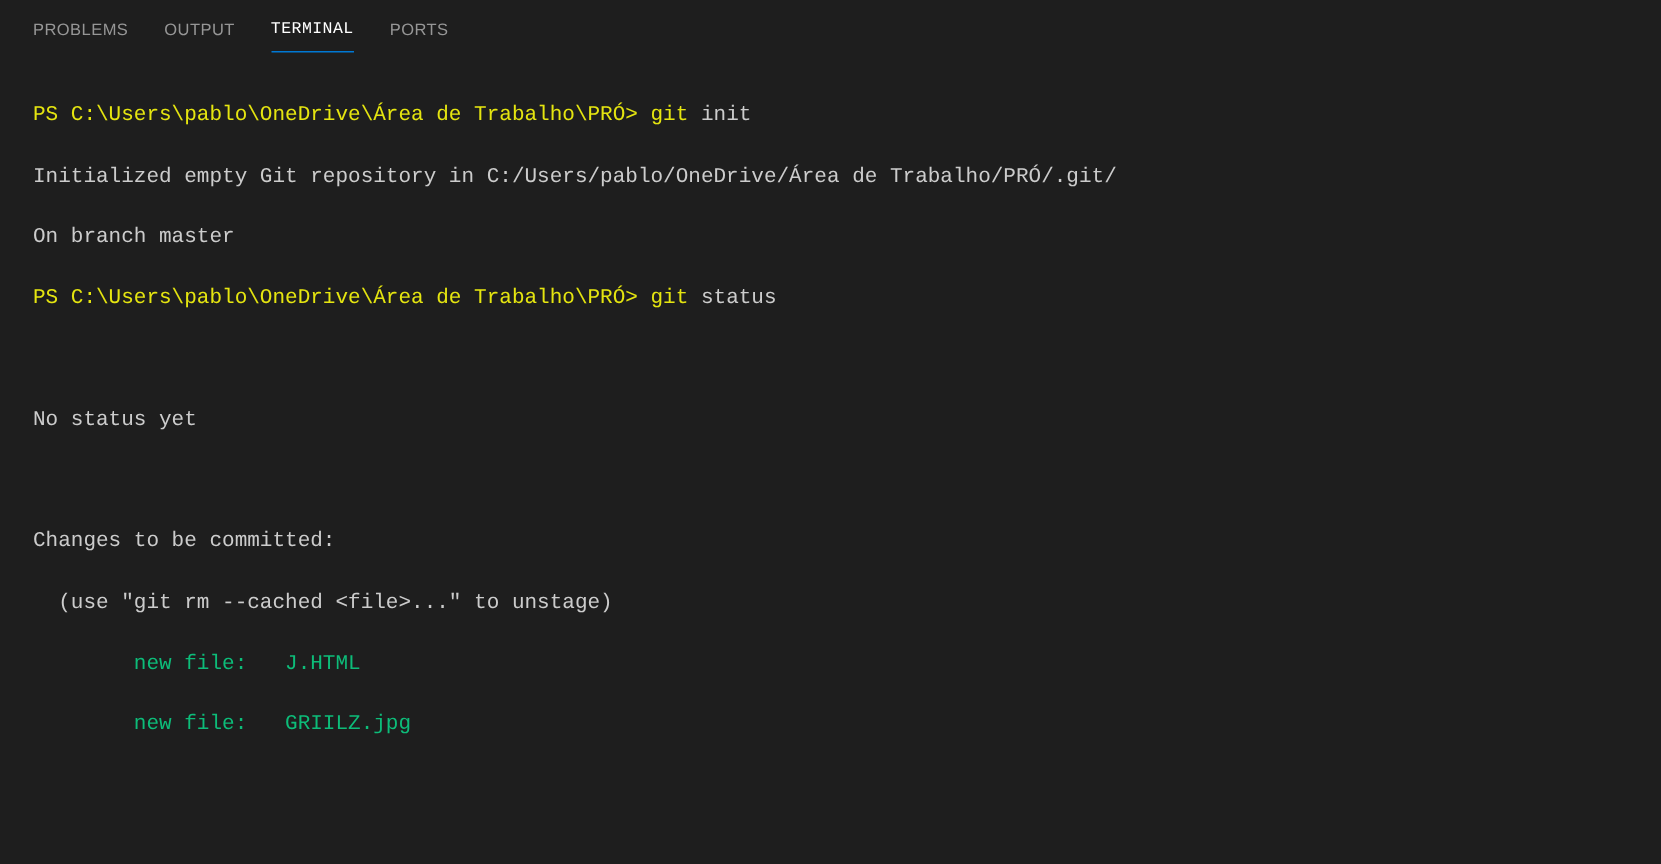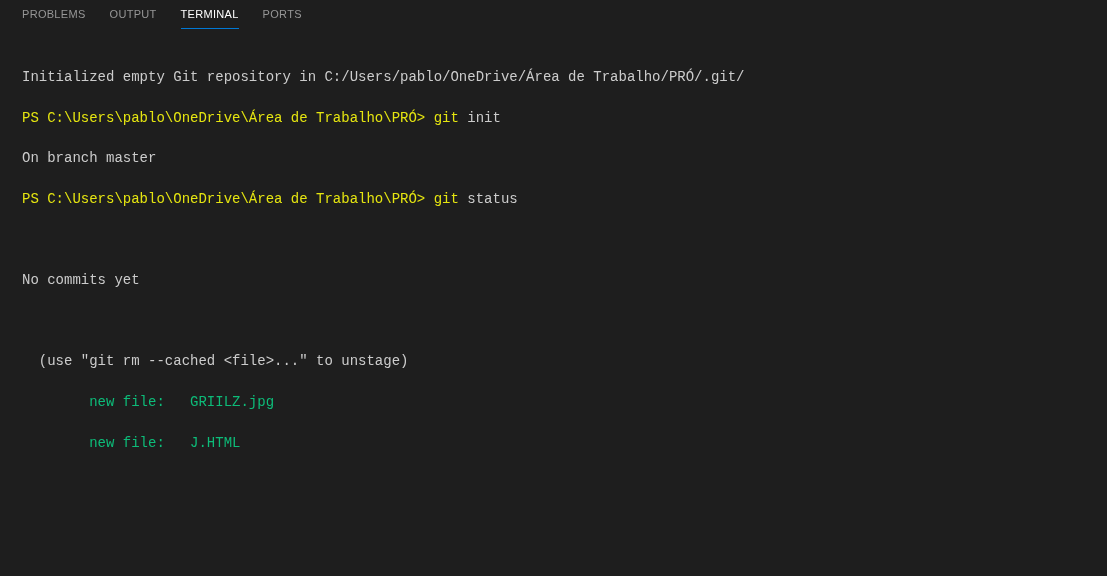--- a/index.html
+++ b/index.html
@@ -11,37 +11,38 @@
       background-color: #1e1e1e;
       color: #cccccc;
       font-family: Consolas, 'Courier New', monospace;
       font-size: 14px;
       width: 1107px;
       height: 576px;
       overflow: hidden;
     }
     .panel-tabs {
       display: flex;
-      align-items: flex-start;
+      align-items: flex-end;
       height: 35px;
       padding: 0 10px;
       border-bottom: 1px solid #1e1e1e;
     }
     .panel-tab {
       padding: 8px 12px;
       color: #969696;
       font-size: 11px;
       font-family: -apple-system, BlinkMacSystemFont, "Segoe UI", sans-serif;
       letter-spacing: 0.3px;
       cursor: pointer;
       text-transform: uppercase;
       position: relative;
     }
     .panel-tab.active {
       color: #ffffff;
+      font-family: Liberation Mono, monospace;
     }
     .panel-tab.active::after {
       content: '';
       position: absolute;
       bottom: -1px;
       left: 12px;
       right: 12px;
       height: 1px;
       background-color: #0078d4;
     }
@@ -77,30 +78,31 @@
 <body>
 
 <div class="panel-tabs">
   <div class="panel-tab">PROBLEMS</div>
   <div class="panel-tab">OUTPUT</div>
   <div class="panel-tab active">TERMINAL</div>
   <div class="panel-tab">PORTS</div>
 </div>
 
 <div class="terminal-content">
+<span class="line"><span class="prompt">PS C:\Users\pablo\OneDrive\Área de Trabalho\PRÓ&gt;</span> <span class="cmd-git">git</span><span class="cmd-arg"> init</span></span>
 <span class="line output">Initialized empty Git repository in C:/Users/pablo/OneDrive/Área de Trabalho/PRÓ/.git/</span>
-<span class="line"><span class="prompt">PS C:\Users\pablo\OneDrive\Área de Trabalho\PRÓ&gt;</span> <span class="cmd-git">git</span><span class="cmd-arg"> init</span></span>
 <span class="line output">On branch master</span>
 <span class="line"><span class="prompt">PS C:\Users\pablo\OneDrive\Área de Trabalho\PRÓ&gt;</span> <span class="cmd-git">git</span><span class="cmd-arg"> status</span></span>
 <div class="empty-line"></div>
-<span class="line output">No commits yet</span>
+<span class="line output">No status yet</span>
 <div class="empty-line"></div>
+<span class="line output">Changes to be committed:</span>
 <span class="line output">  (use "git rm --cached &lt;file&gt;..." to unstage)</span>
+<span class="line green">        new file:   J.HTML</span>
 <span class="line green">        new file:   GRIILZ.jpg</span>
-<span class="line green">        new file:   J.HTML</span>
 <div class="empty-line"></div>
 
 
 
 
 
 
 
 
 

